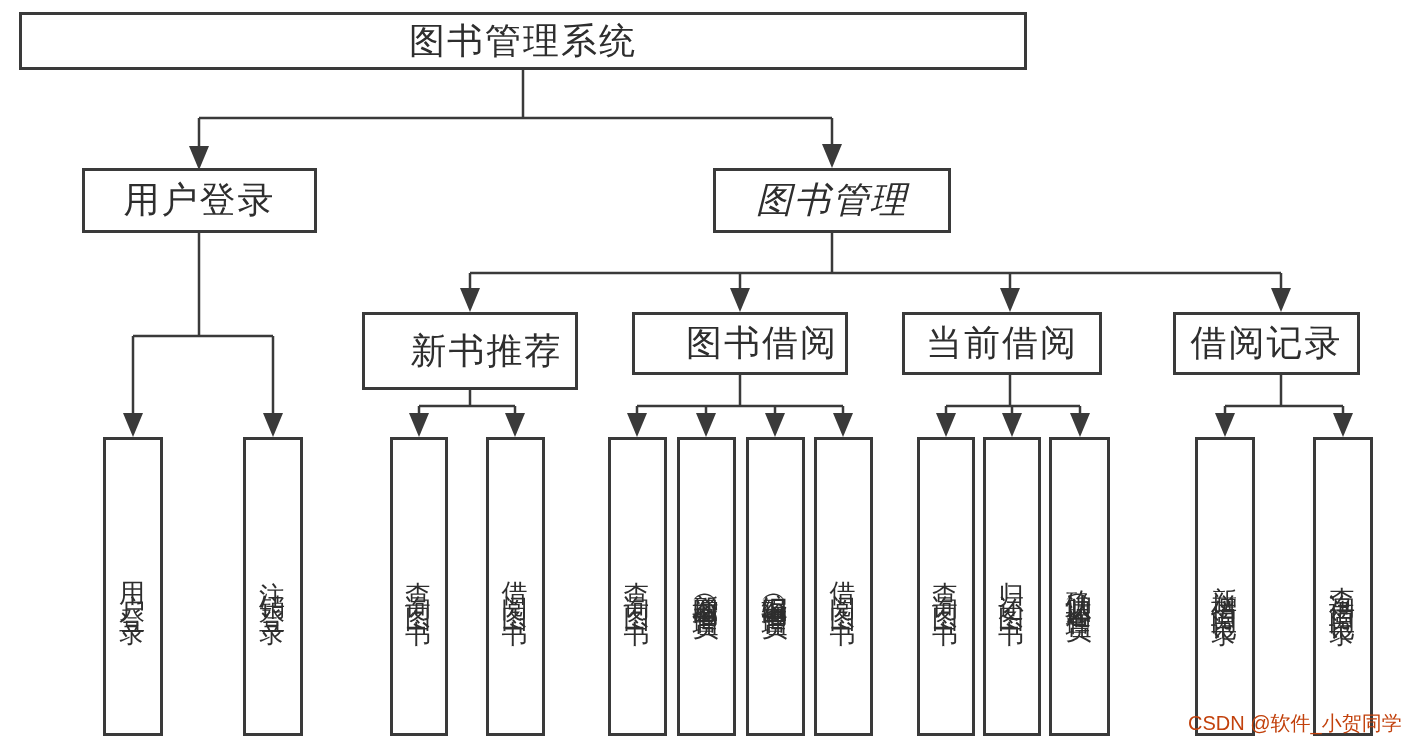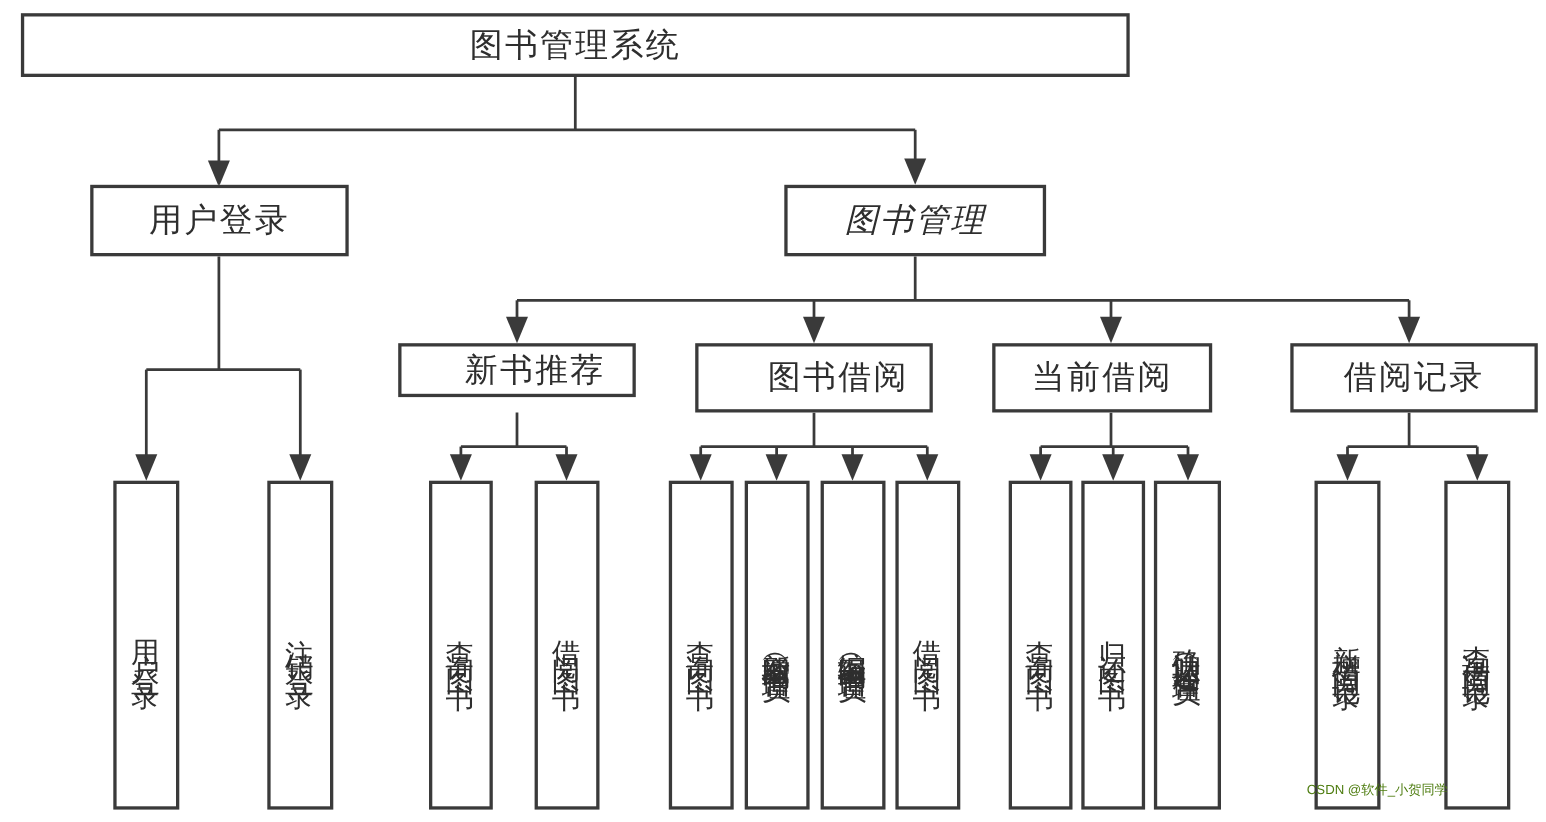--- a/index.html
+++ b/index.html
@@ -21,40 +21,40 @@
     position: absolute;
     background: #ffffff;
     border: 3px solid #3a3a3a;
     box-sizing: border-box;
     display: flex;
     align-items: center;
     justify-content: center;
     color: #2e2e2e;
   }
   .h-label {
-    font-size: 30px;
+    font-size: 36px;
     letter-spacing: 2px;
     white-space: nowrap;
   }
   .v-label {
     writing-mode: vertical-rl;
     text-orientation: mixed;
     font-size: 26px;
     white-space: nowrap;
   }
   .ls4  { letter-spacing: 13px; }
   .ls6  { letter-spacing: 7px; }
   .ls9  { letter-spacing: 4px; }
   .ls10 { letter-spacing: 3px; }
   #watermark {
     position: absolute;
     left: 1188px;
     top: 710px;
-    font-size: 12px;
-    color: #4d7c0f;
+    font-size: 20px;
+    color: #c2410c;
     white-space: nowrap;
     z-index: 5;
   }
 </style>
 </head>
 <body>
 
 <div id="stage">
 
   <svg id="connectors" viewBox="0 0 1405 747" xmlns="http://www.w3.org/2000/svg">
@@ -127,30 +127,30 @@
     <span class="h-label">图书管理系统</span>
   </div>
 
   <div class="box" style="left:82px;top:168px;width:235px;height:65px;">
     <span class="h-label">用户登录</span>
   </div>
   <div class="box" style="left:713px;top:168px;width:238px;height:65px;font-style:italic;">
     <span class="h-label">图书管理</span>
   </div>
 
-  <div class="box" style="left:362px;top:312px;width:216px;height:49px;padding-left:33px;">
+  <div class="box" style="left:362px;top:312px;width:216px;height:78px;padding-left:33px;">
     <span class="h-label">新书推荐</span>
   </div>
   <div class="box" style="left:632px;top:312px;width:216px;height:63px;padding-left:44px;">
     <span class="h-label">图书借阅</span>
   </div>
   <div class="box" style="left:902px;top:312px;width:200px;height:63px;">
     <span class="h-label">当前借阅</span>
   </div>
-  <div class="box" style="left:1173px;top:312px;width:225px;height:63px;align-items:center;">
+  <div class="box" style="left:1173px;top:312px;width:187px;height:63px;align-items:center;">
     <span class="h-label">借阅记录</span>
   </div>
 
   <div class="box" style="left:103px;top:437px;width:60px;height:299px;">
     <span class="v-label ls4">用户登录</span>
   </div>
   <div class="box" style="left:243px;top:437px;width:60px;height:299px;">
     <span class="v-label ls4">注销登录</span>
   </div>
 

